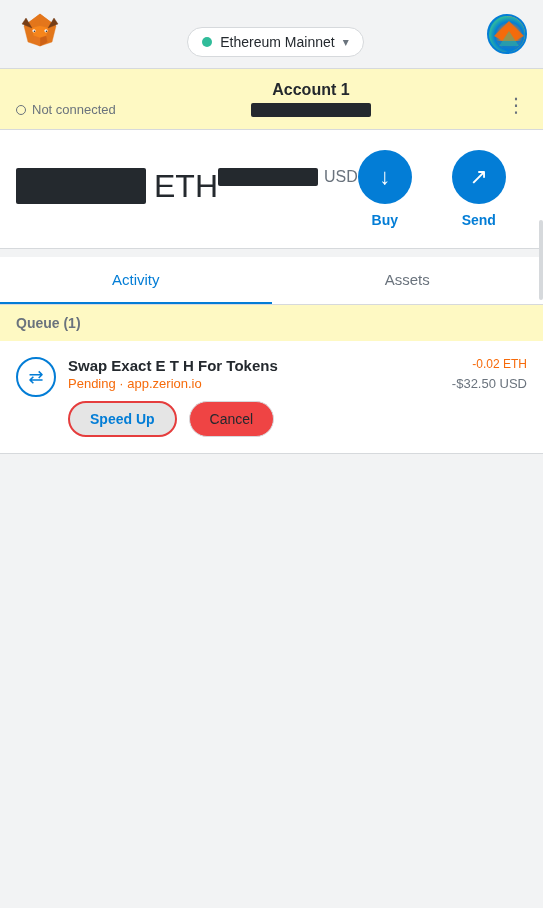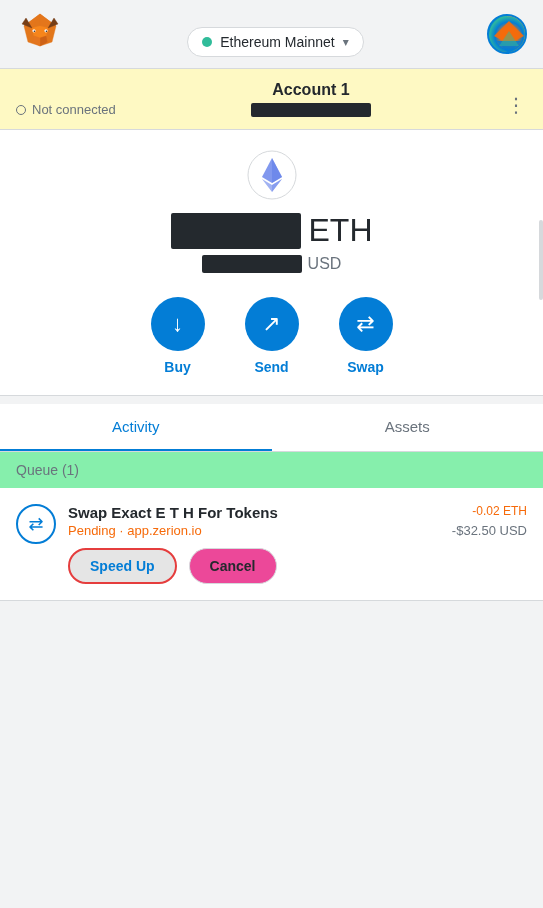--- a/index.html
+++ b/index.html
@@ -105,21 +105,21 @@
       color: #6a737d;
       cursor: pointer;
       letter-spacing: 1px;
     }
 
     
     .main-content {
       background: white;
       padding: 20px 16px;
       display: flex;
-      flex-direction: column;
+      flex-direction: row;
       align-items: center;
       border-bottom: 1px solid #d6d9dc;
     }
     .eth-icon {
       width: 50px;
       height: 50px;
       margin-bottom: 12px;
     }
     .balance-row {
       display: flex;
@@ -202,25 +202,25 @@
       border-bottom: 2px solid transparent;
     }
     .tab.active {
       color: #037dd6;
       border-bottom: 2px solid #037dd6;
       font-weight: 500;
     }
 
     
     .queue-header {
-      background: #86efac;
+      background: #fef9c3;
       padding: 10px 16px;
       font-size: 14px;
       color: #6a737d;
-      font-weight: 400;
+      font-weight: 700;
     }
 
     
     .transaction-item {
       background: white;
       padding: 16px;
       display: flex;
       align-items: flex-start;
       gap: 12px;
       border-bottom: 1px solid #d6d9dc;
@@ -280,25 +280,25 @@
       background: #e5e5e5;
       color: #037dd6;
       font-size: 14px;
       cursor: pointer;
       font-weight: 700;
     }
     .btn-cancel {
       padding: 8px 20px;
       border-radius: 20px;
       border: 1px solid #d6d9dc;
-      background: #ec4899;
+      background: #ef4444;
       color: #24292e;
       font-size: 14px;
       cursor: pointer;
-      font-weight: 700;
+      font-weight: 400;
     }
 
     
     .scroll-indicator {
       position: absolute;
       right: 0;
       top: 220px;
       width: 4px;
       height: 80px;
       background: #d6d9dc;

